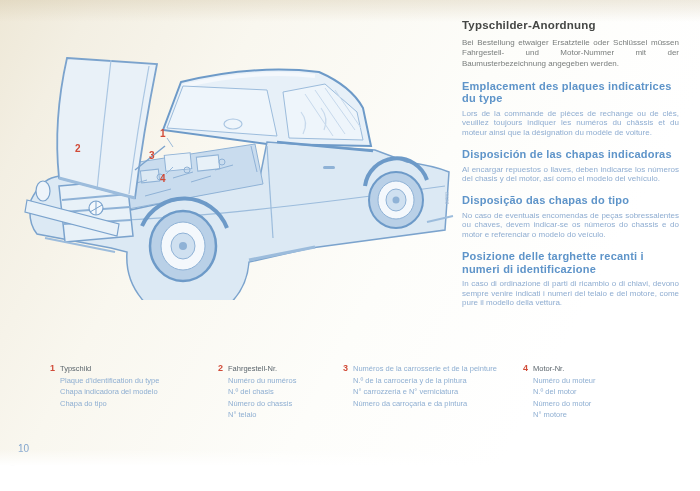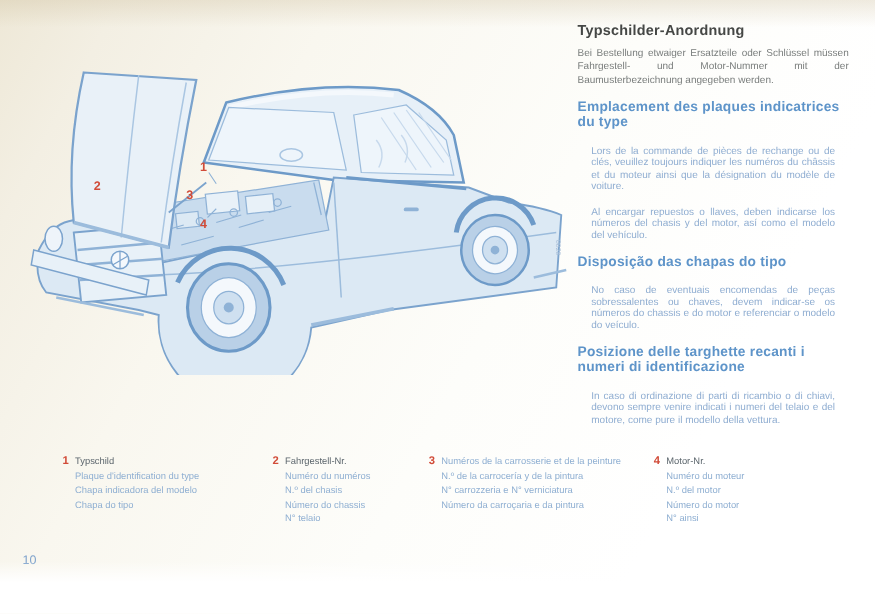--- a/index.html
+++ b/index.html
@@ -14,21 +14,21 @@
   }
   .page::after{
     content:"";position:absolute;left:0;bottom:0;right:0;height:42px;pointer-events:none;
     background:linear-gradient(0deg,#ffffff 60%,rgba(255,255,255,0));
   }
   .illustration{position:absolute;left:15px;top:50px;width:440px;height:250px;}
   .right-col{position:absolute;left:462px;top:19px;width:217px;}
   .de-title{font-size:11.5px;line-height:13px;font-weight:bold;color:#454745;margin:0 0 6px;letter-spacing:.2px;}
   .de-body{font-size:8px;line-height:10.3px;color:#797d7c;text-align:justify;margin:0;}
   .sec-title{font-size:11px;line-height:12.5px;font-weight:bold;color:#5e94c9;margin:11px 0 4px;letter-spacing:.2px;}
-  .sec-body{font-size:8px;line-height:9.4px;color:#8fadd1;text-align:justify;margin:11px;}
+  .sec-body{font-size:8px;line-height:9.4px;color:#8fadd1;text-align:justify;margin:0;}
   .legend{position:absolute;left:0;top:363px;width:700px;height:64px;}
   .legend-item{position:absolute;display:flex;gap:5px;align-items:flex-start;}
   #li1{left:50px;width:124px;} #li2{left:218px;width:112px;} #li3{left:343px;width:160px;} #li4{left:523px;width:130px;}
   .legend-num{color:#d14b38;font-weight:bold;font-size:9px;line-height:11.5px;}
   .legend-german{font-size:7.5px;line-height:11.5px;color:#5c666d;}
   .legend-line{font-size:7.5px;line-height:11.5px;color:#8fafd2;}
   .page-num{position:absolute;left:18px;top:443px;font-size:10px;color:#7fa3cc;}
   .watermark{position:absolute;left:8px;top:464px;font-size:12.5px;color:#161616;}
 </style>
 </head>
@@ -121,20 +121,21 @@
     <text x="430" y="142" transform="rotate(90 430 142)" font-family="Liberation Sans, sans-serif" font-size="5.5" fill="#a9bfd8">8828</text>
   </svg>
 
   <div class="right-col">
     <h1 class="de-title">Typschilder-Anordnung</h1>
     <p class="de-body">Bei Bestellung etwaiger Ersatzteile oder Schlüssel müssen Fahrgestell- und Motor-Nummer mit der Baumusterbezeichnung angegeben werden.</p>
 
     <h2 class="sec-title">Emplacement des plaques indicatrices du type</h2>
     <p class="sec-body">Lors de la commande de pièces de rechange ou de clés, veuillez toujours indiquer les numéros du châssis et du moteur ainsi que la désignation du modèle de voiture.</p>
 
+    <h2 class="sec-title">Disposición de las chapas indicadoras</h2>
     <p class="sec-body">Al encargar repuestos o llaves, deben indicarse los números del chasis y del motor, así como el modelo del vehículo.</p>
 
     <h2 class="sec-title">Disposição das chapas do tipo</h2>
     <p class="sec-body">No caso de eventuais encomendas de peças sobressalentes ou chaves, devem indicar-se os números do chassis e do motor e referenciar o modelo do veículo.</p>
 
     <h2 class="sec-title">Posizione delle targhette recanti i numeri di identificazione</h2>
     <p class="sec-body">In caso di ordinazione di parti di ricambio o di chiavi, devono sempre venire indicati i numeri del telaio e del motore, come pure il modello della vettura.</p>
   </div>
 
   <div class="legend">
@@ -170,21 +171,21 @@
       </div>
     </div>
 
     <div class="legend-item" id="li4">
       <span class="legend-num">4</span>
       <div>
         <div class="legend-german">Motor-Nr.</div>
         <div class="legend-line">Numéro du moteur</div>
         <div class="legend-line">N.º del motor</div>
         <div class="legend-line">Número do motor</div>
-        <div class="legend-line">N° ainsi</div>
+        <div class="legend-line">N° motore</div>
       </div>
     </div>
 
   </div>
 
   <div class="page-num">10</div>
   <div class="watermark">© Digitalizado por los foreros de PIEL DE TORO</div>
 
 </div>
 

